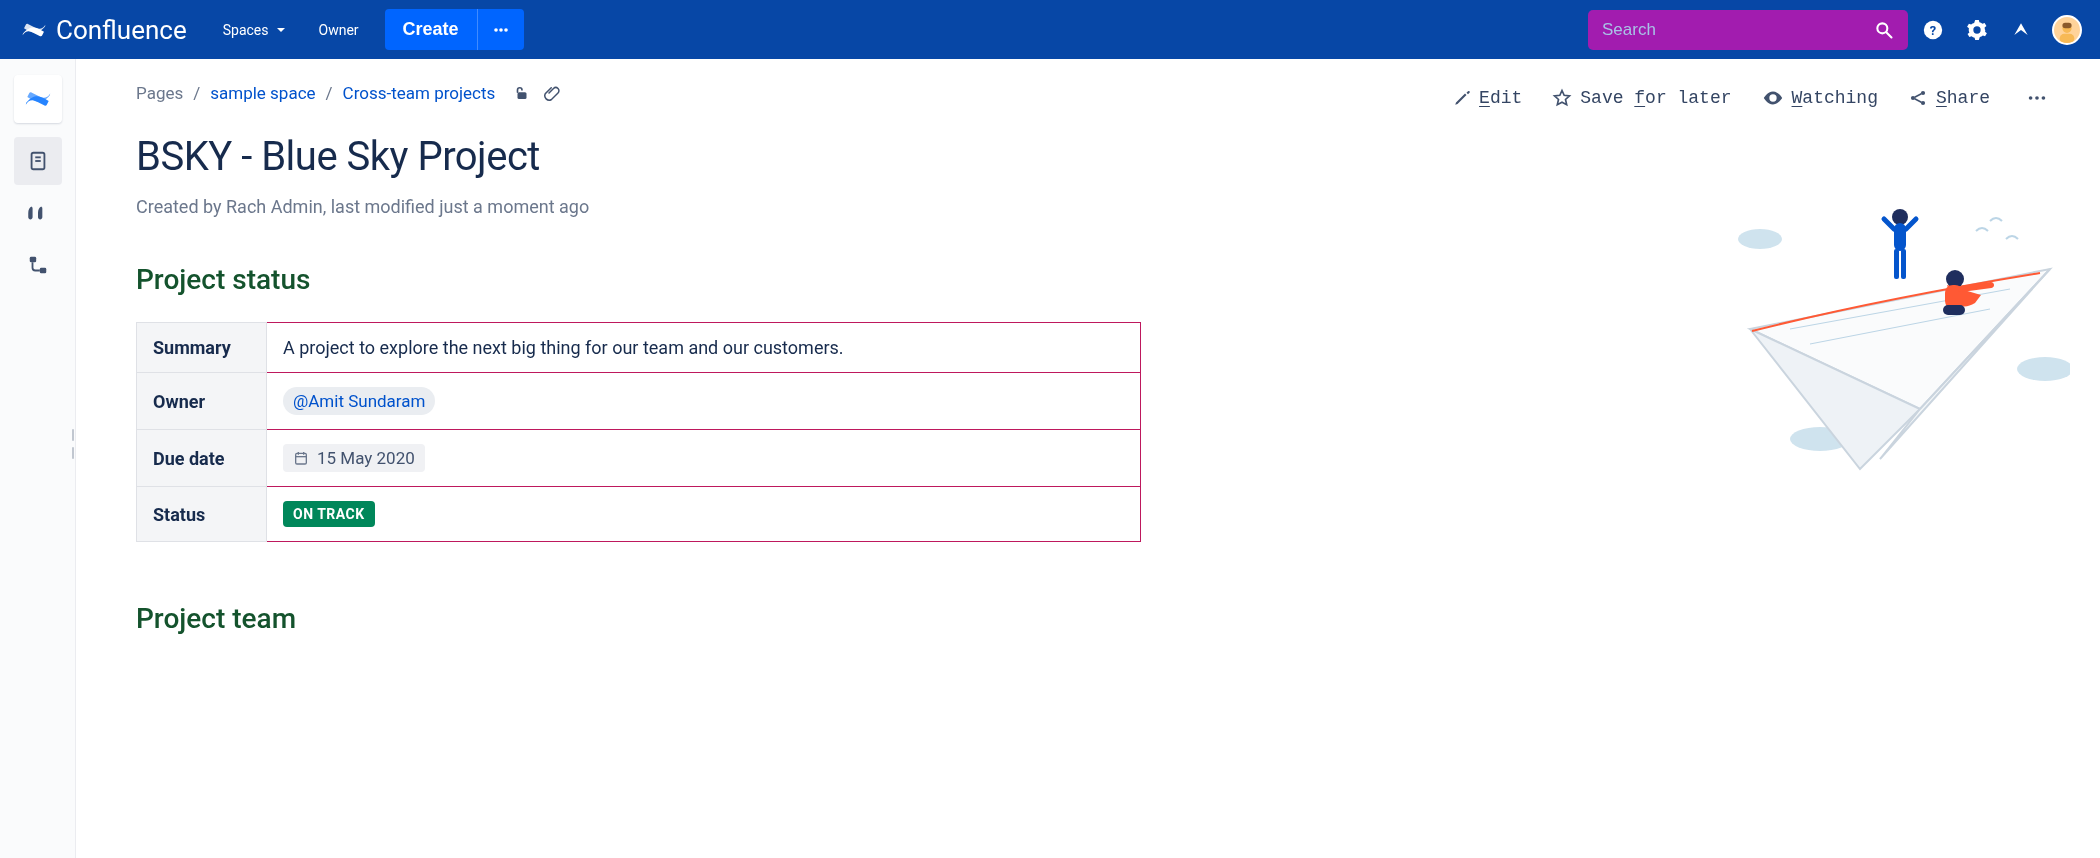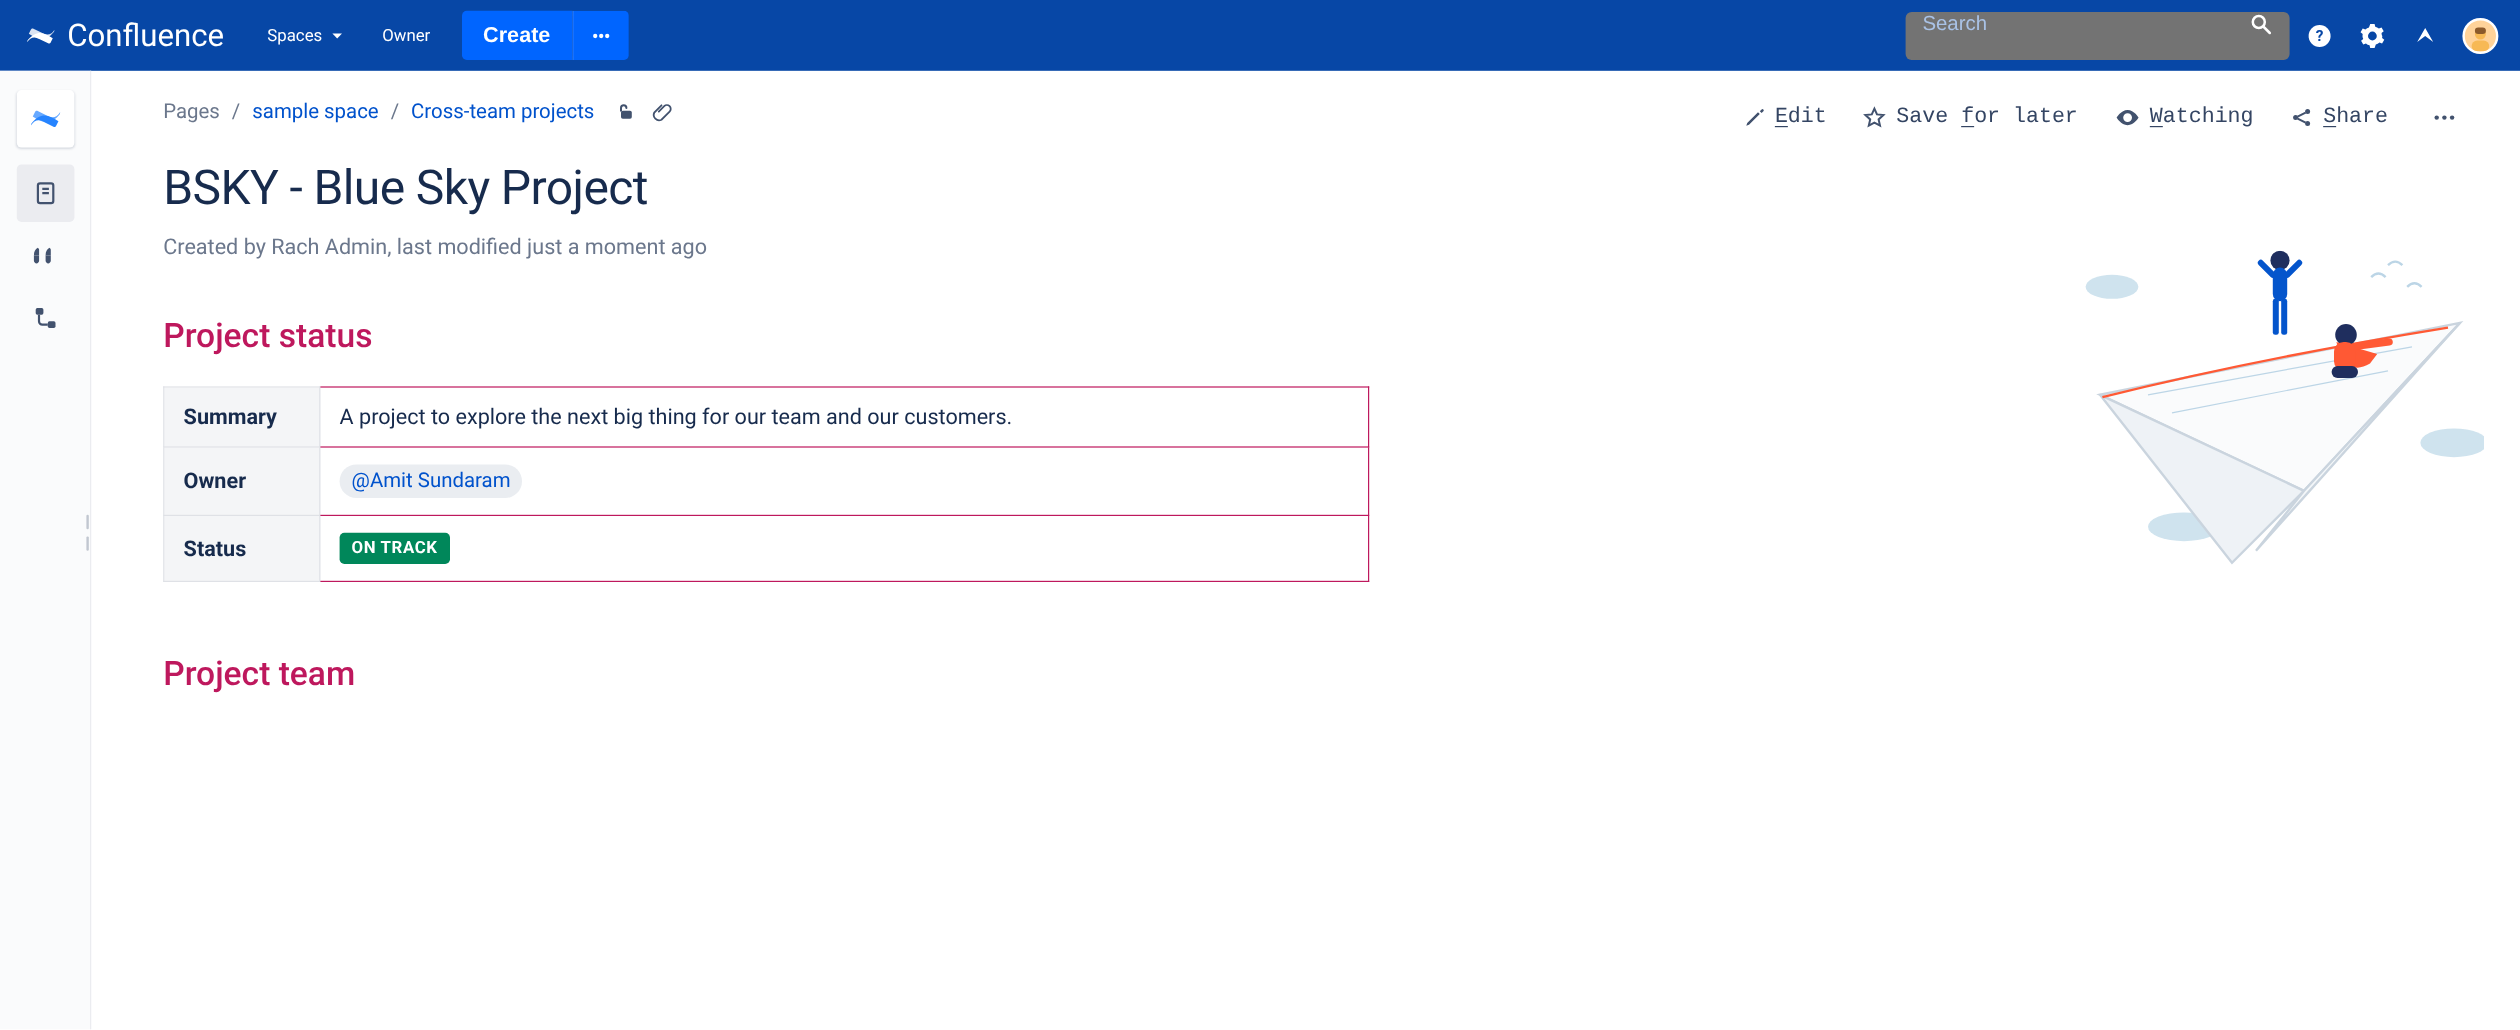--- a/index.html
+++ b/index.html
@@ -21,21 +21,21 @@
     gap: 8px;
   }
   .nav-left { display:flex; align-items:center; gap:4px; }
   .logo { display:flex; align-items:center; gap:8px; font-size:26px; font-weight:400; }
   .logo svg { width:28px; height:28px; }
   .nav-link { color:#fff; font-size:14px; padding:8px 14px; border-radius:4px; cursor:pointer; display:flex; align-items:center; gap:6px; }
   .create-group { display:flex; margin-left:8px; }
   .btn-create { background:#0065FF; color:#fff; border:none; font-size:18px; font-weight:600; padding:10px 18px; border-radius:4px 0 0 4px; cursor:pointer; }
   .btn-create-more { background:#0065FF; color:#fff; border:none; padding:10px 14px; border-radius:0 4px 4px 0; border-left:1px solid rgba(255,255,255,.25); cursor:pointer; display:flex; align-items:center; }
   .nav-right { margin-left:auto; display:flex; align-items:center; gap:6px; }
-  .search-box { background:#737373; border-radius:5px; display:flex; align-items:flex-start; padding:0 14px; height:40px; width:320px; }
+  .search-box { background:#a21caf; border-radius:5px; display:flex; align-items:center; padding:0 14px; height:40px; width:320px; }
   .search-box input { background:transparent; border:none; outline:none; color:#fff; font-size:17px; flex:1; }
   .search-box input::placeholder { color:#A9C2E6; }
   .icon-btn { width:38px; height:38px; border-radius:50%; display:flex; align-items:center; justify-content:center; color:#fff; cursor:pointer; }
   .avatar { width:30px; height:30px; border-radius:50%; background:#FFD39A; border:2px solid #fff; cursor:pointer; display:flex; align-items:flex-end; justify-content:center; overflow:hidden; margin-left:6px;}
   .avatar svg { width:22px; }
 
   
   .body-row { display:flex; height:calc(858px - 59px); }
   .side-rail { width:76px; border-right:1px solid #EBECF0; background:#FAFBFC; display:flex; flex-direction:column; align-items:center; padding-top:16px; gap:4px; position:relative;}
   .rail-item { width:48px; height:48px; border-radius:4px; display:flex; align-items:center; justify-content:center; cursor:pointer; color:#42526E; }
@@ -53,21 +53,21 @@
   .crumb-icons span{ cursor:pointer; }
 
   .page-actions { position:absolute; right:46px; top:24px; display:flex; align-items:center; gap:30px; color:#344563; font-size:18px; }
   .pa-item { display:flex; align-items:center; gap:8px; cursor:pointer;font-family:Liberation Mono, monospace; }
   .pa-underline { text-decoration:underline; text-underline-offset:3px; }
   .more-dots { cursor:pointer; padding:4px 6px; }
 
   h1.page-title { font-size:40px; font-weight:400; color:#172B4D; margin-top:30px; letter-spacing:-.5px;}
   .byline { color:#6B778C; margin-top:16px; font-size:18px; }
 
-  h2.sect { font-size:28px; font-weight:500; margin-top:46px; color:#be185d;}
+  h2.sect { font-size:28px; font-weight:500; margin-top:46px; color:#14532d;}
 
   table.status-tbl { border-collapse:collapse; margin-top:26px; width:1005px; font-size:18px;}
   table.status-tbl th { background:#F4F5F7; text-align:left; font-weight:700; padding:14px 16px; border:1px solid #DFE1E6; width:130px;}
   table.status-tbl td { padding:14px 16px; border:1px solid #be185d; }
   .mention { background:#EAEDF1; color:#0052CC; padding:4px 10px; border-radius:14px; cursor:pointer; display:inline-block; font-size:17px;}
   .date-chip { background:#F0F1F4; color:#42526E; padding:4px 10px; border-radius:4px; display:inline-flex; align-items:center; gap:8px; font-size:17px;}
   .status-lozenge { background:#00875A; color:#fff; font-weight:700; font-size:14px; letter-spacing:.5px; padding:5px 10px; border-radius:4px; display:inline-block;}
 
   .illustration { position:absolute; right:30px; top:150px; width:340px; pointer-events:none; opacity:.98;}
   svg { display:block; }
@@ -246,20 +246,34 @@
         <th>Summary</th>
         <td>A project to explore the next big thing for our team and our customers.</td>
       </tr>
       <tr>
         <th>Owner</th>
         <td>
           <span class="mention">@Amit Sundaram</span>
         </td>
       </tr>
       <tr>
+        <th>Due date</th>
+        <td>
+          <span class="date-chip">
+            <svg width="16" height="16" viewBox="0 0 24 24">
+              <rect x="4" y="5" width="16" height="16" rx="2" fill="none" stroke="#6B778C" stroke-width="2"></rect>
+              <line x1="4" y1="10" x2="20" y2="10" stroke="#6B778C" stroke-width="2"></line>
+              <line x1="8" y1="3" x2="8" y2="7" stroke="#6B778C" stroke-width="2"></line>
+              <line x1="16" y1="3" x2="16" y2="7" stroke="#6B778C" stroke-width="2"></line>
+            </svg>
+            <span>15 May 2020</span>
+          </span>
+        </td>
+      </tr>
+      <tr>
         <th>Status</th>
         <td>
           <span class="status-lozenge">ON TRACK</span>
         </td>
       </tr>
     </tbody>
       </table>
 
     <h2 class="sect" style="margin-top:60px;">Project team</h2>
 

